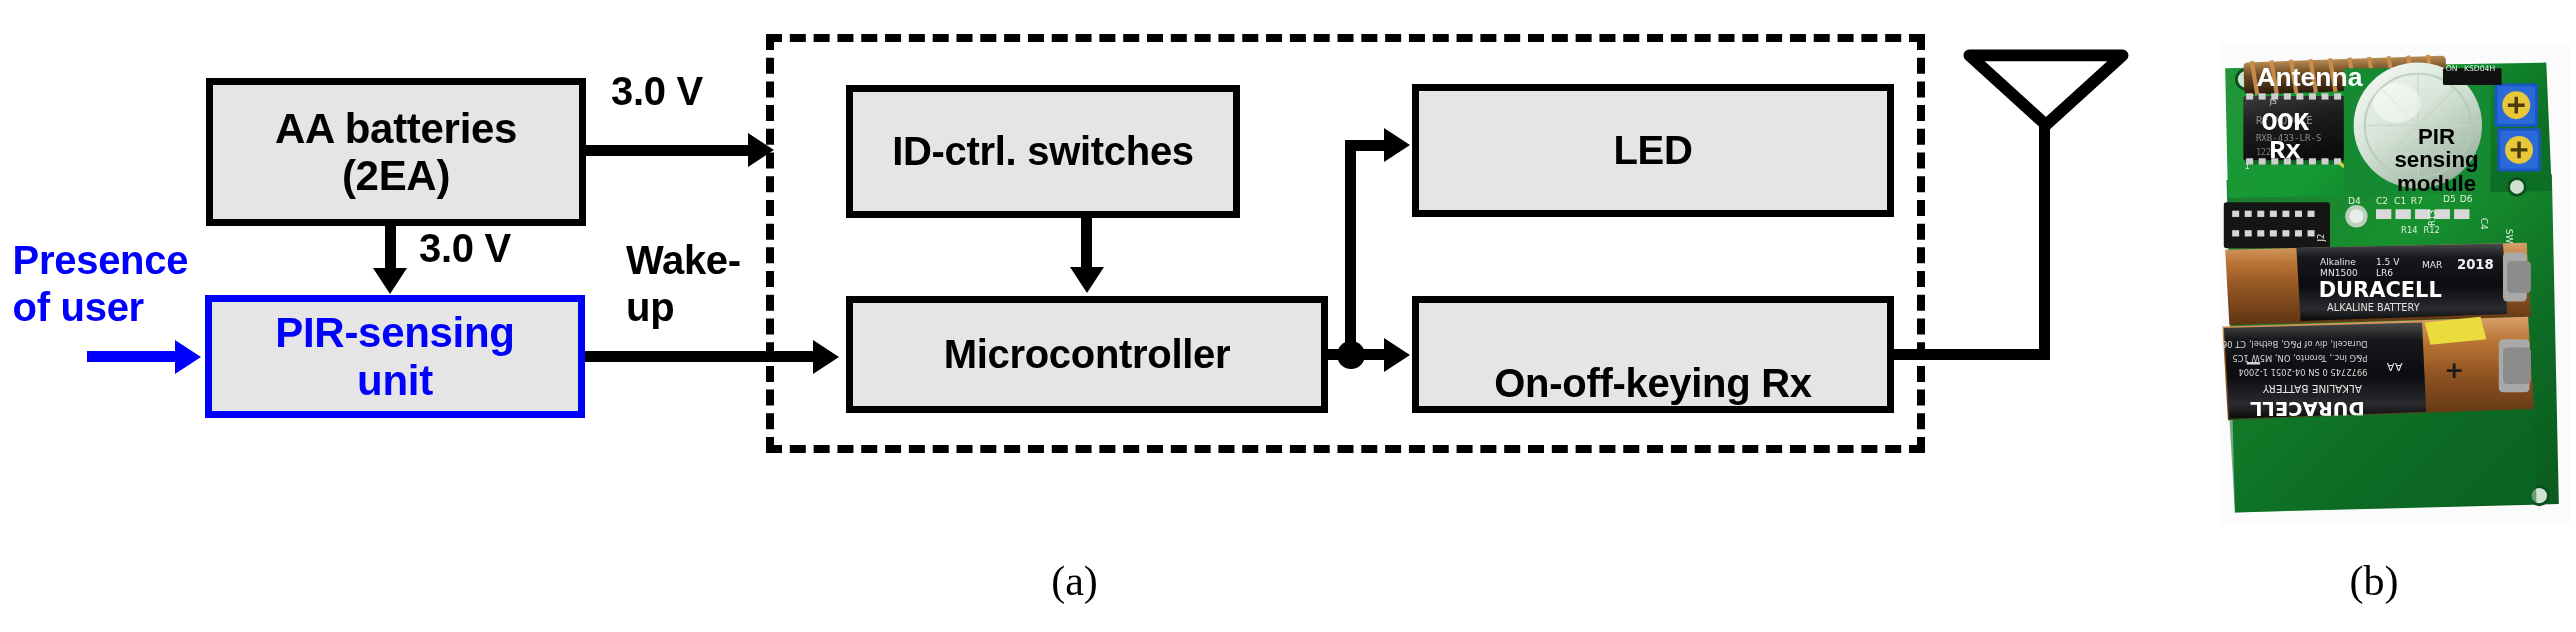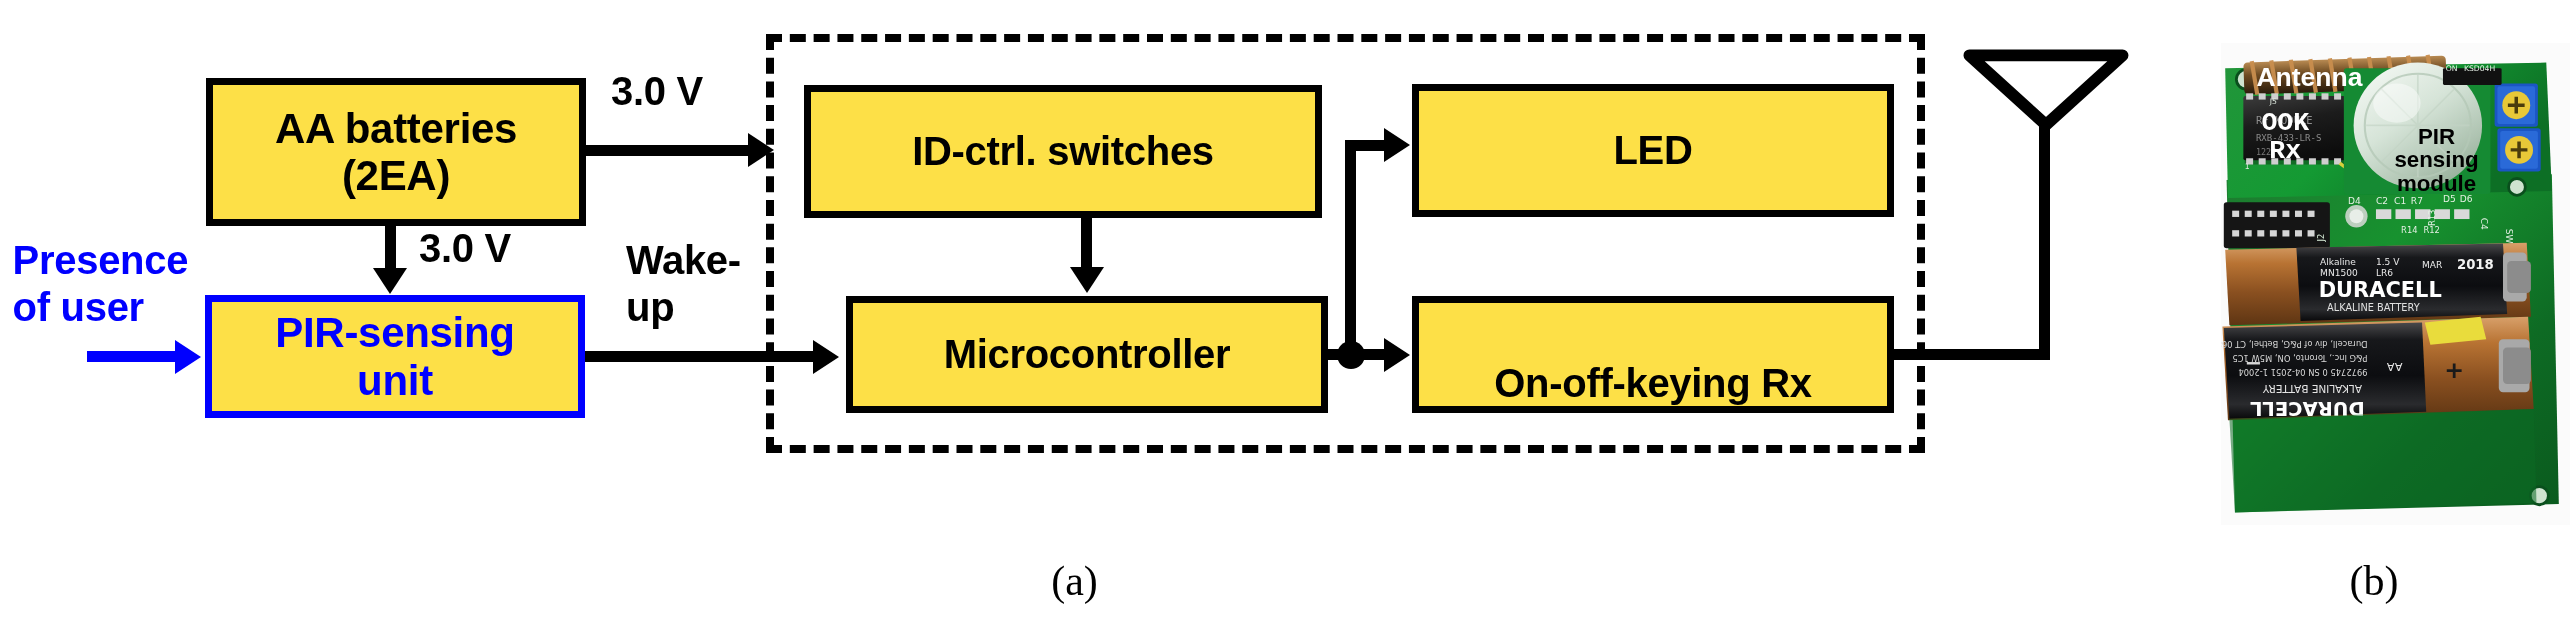--- a/index.html
+++ b/index.html
@@ -19,21 +19,21 @@
     overflow: hidden;
   }
 
   
   .abs { position: absolute; }
 
   
   .block {
     position: absolute;
     box-sizing: border-box;
-    background: #fde047;
+    background: #e5e5e5;
     border: 7.7px solid #000000;
     display: flex;
     align-items: center;
     justify-content: center;
     text-align: center;
     color: #000000;
     font-weight: bold;
     line-height: 1.12;
     letter-spacing: -0.3px;
   }
@@ -135,21 +135,21 @@
     <div class="block" style="left:206px;top:78px;width:380px;height:148px;font-size:42px;">
       <span style="white-space:pre-line;">AA batteries
 (2EA)</span>
     </div>
 
     <div class="block blue" style="left:205px;top:295px;width:380px;height:123px;font-size:42px;">
       <span style="white-space:pre-line;">PIR-sensing
 unit</span>
     </div>
 
-    <div class="block" style="left:804px;top:85px;width:518px;height:133px;font-size:40px;">
+    <div class="block" style="left:846px;top:85px;width:394px;height:133px;font-size:40px;">
       <span>ID-ctrl. switches</span>
     </div>
 
     <div class="block" style="left:846px;top:296px;width:482px;height:117px;font-size:40px;">
       <span>Microcontroller</span>
     </div>
 
     <div class="block" style="left:1412px;top:84px;width:482px;height:133px;font-size:40px;">
       <span>LED</span>
     </div>

